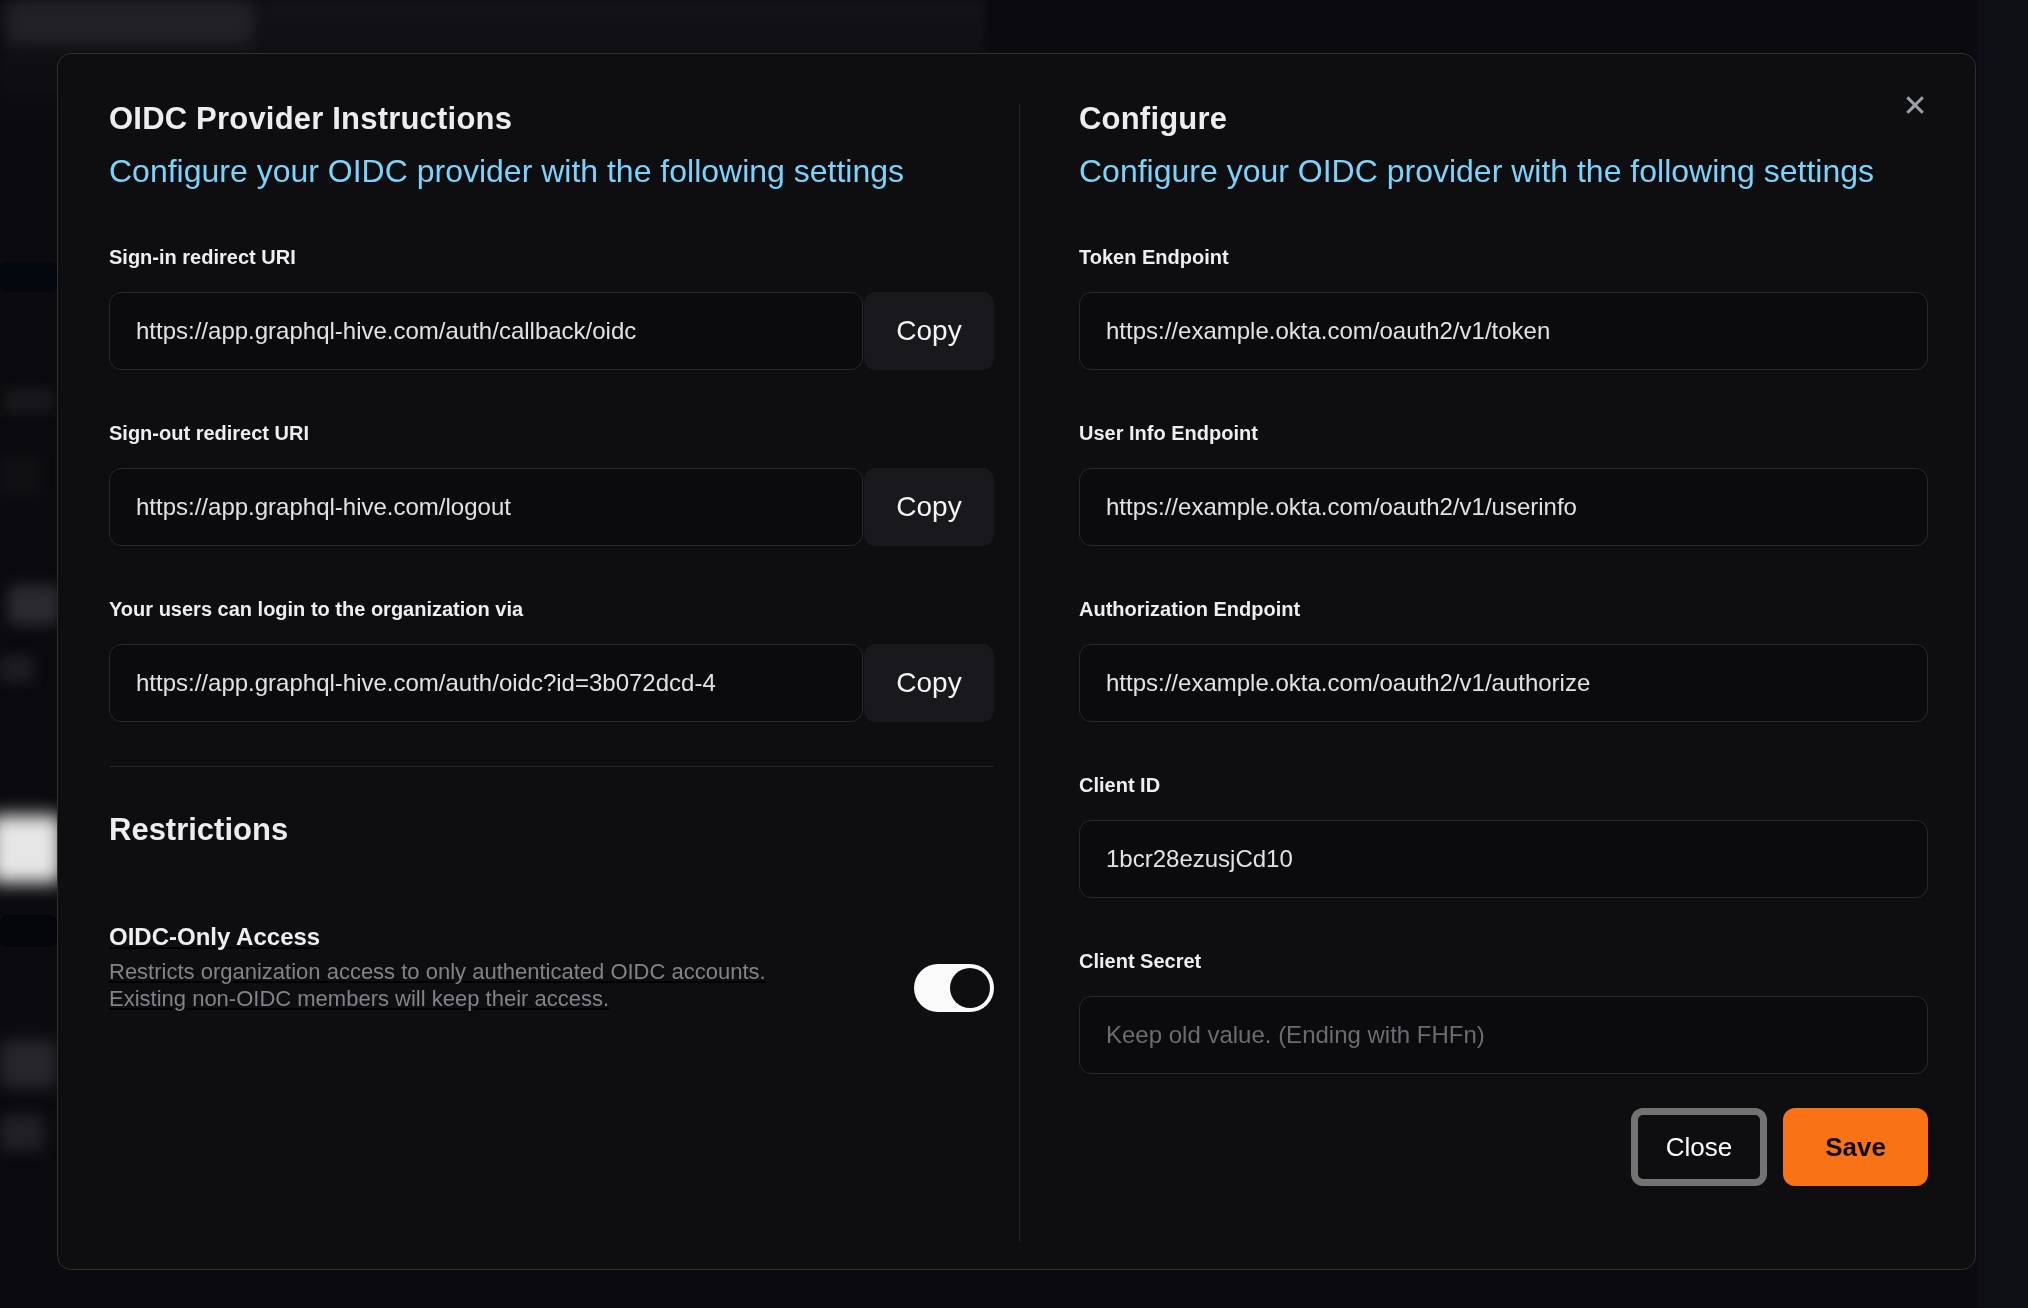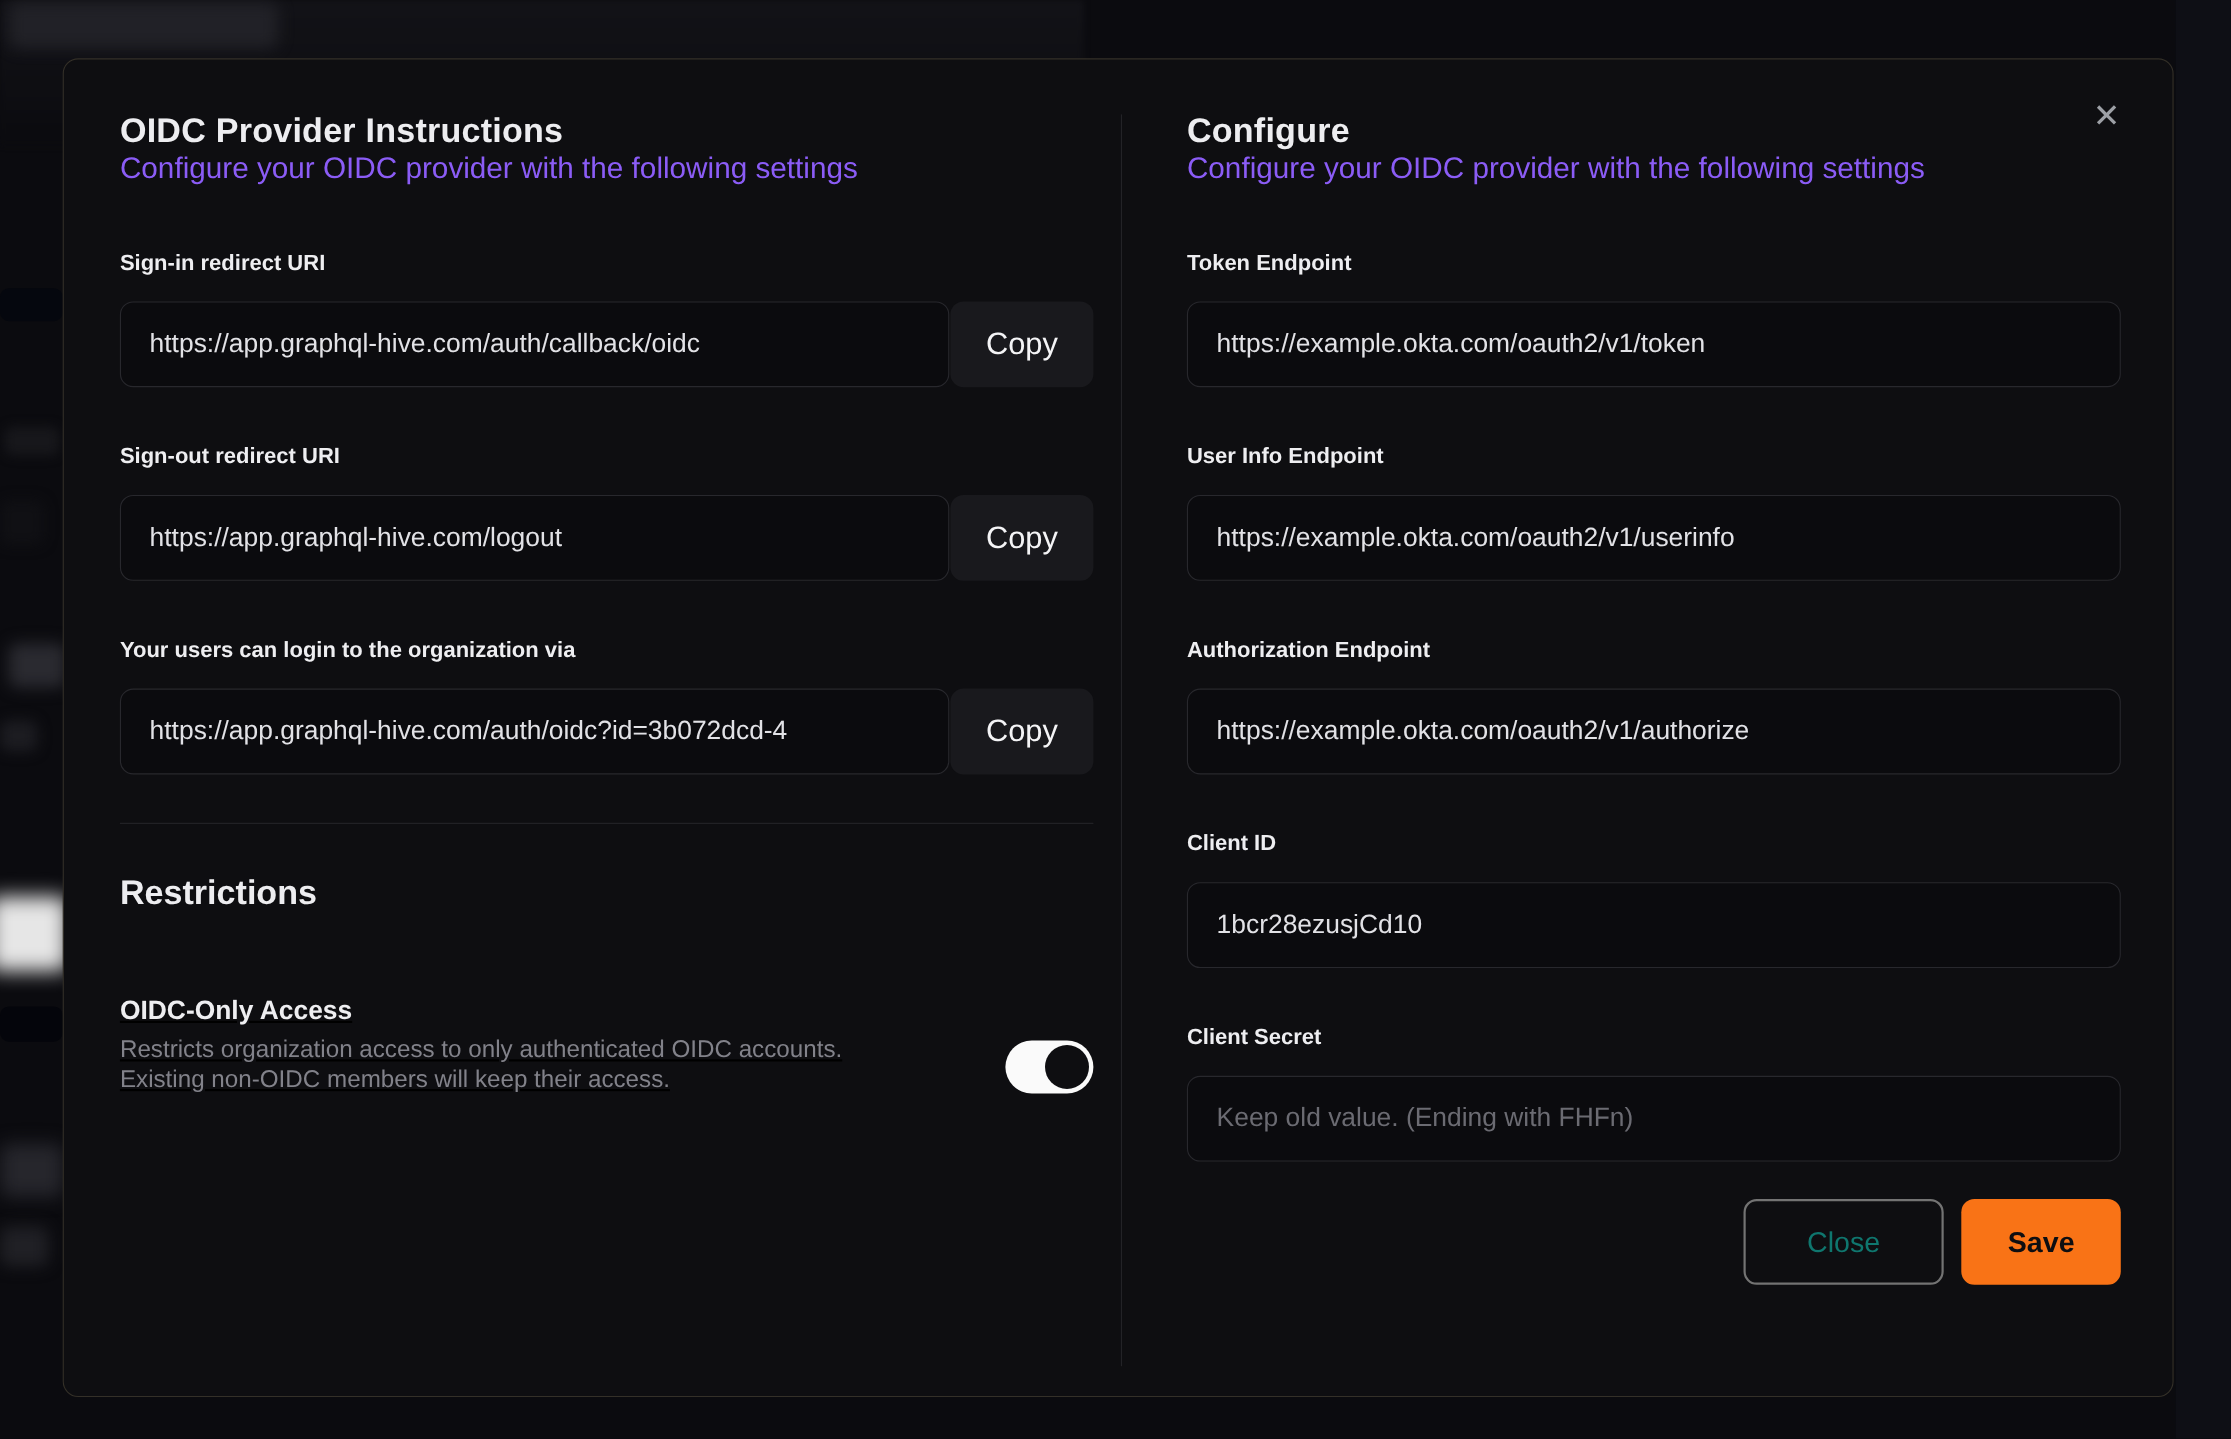--- a/index.html
+++ b/index.html
@@ -56,21 +56,21 @@
     color: #9da0a6; font-size: 30px; line-height: 44px; text-align: center;
     cursor: pointer; padding: 0;
     font-family: "Liberation Sans", sans-serif;
   }
 
   .sec-title {
     font-size: 31px; font-weight: 700; color: #ededf0;
     line-height: 38px; letter-spacing: .2px;
   }
   .sec-subtitle {
-    margin-top: 0; font-size: 27px; color: #8b5cf6; line-height: 30px;
+    margin-top: 18px; font-size: 32px; color: #7dd3fc; line-height: 30px;
   }
   .field-label {
     margin-top: 48px; font-size: 20px; font-weight: 700; color: #eeeef1;
     line-height: 30px;
   }
   .field-label.first { margin-top: 56px; }
 
   .field-row { margin-top: 20px; display: flex; gap: 1px; }
   .text-input {
     box-sizing: border-box; height: 78px; flex: 1 1 auto; min-width: 0;
@@ -111,21 +111,21 @@
   }
 
   .actions {
     margin-top: 34px; display: flex; justify-content: flex-end; gap: 16px;
   }
   .btn {
     height: 78px; border-radius: 12px; font-size: 26px; cursor: pointer;
     font-family: "Liberation Sans", sans-serif; box-sizing: border-box;
   }
   .btn-close {
-    padding: 0 56px; background: transparent; border: 2px solid #737373; color: #0f766e;
+    padding: 0 28px; background: transparent; border: 7px solid #737373; color: #ffffff;
   }
   .btn-save {
     padding: 0 42px; background: #f97316; border: none; color: #0e0e11; font-weight: 700;
   }
 </style>
 </head>
 <body>
 
 <div class="bg-layer">
   <div class="bg-top-glow"></div>

